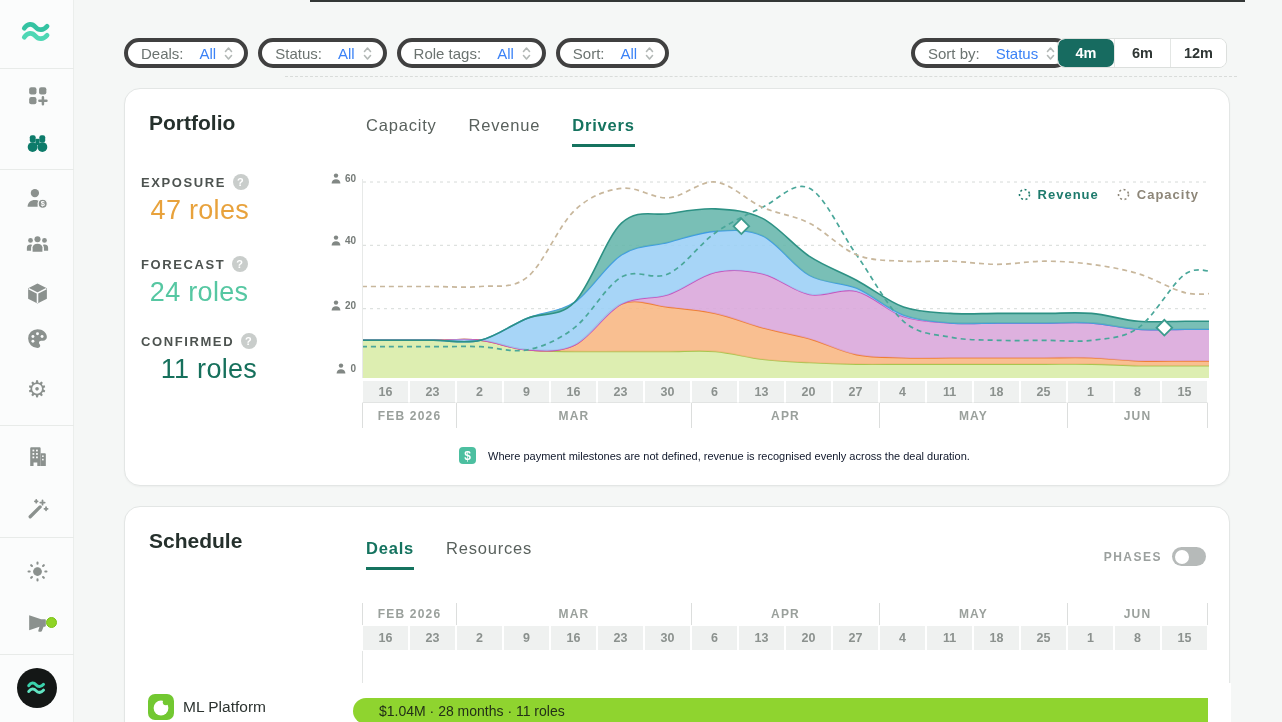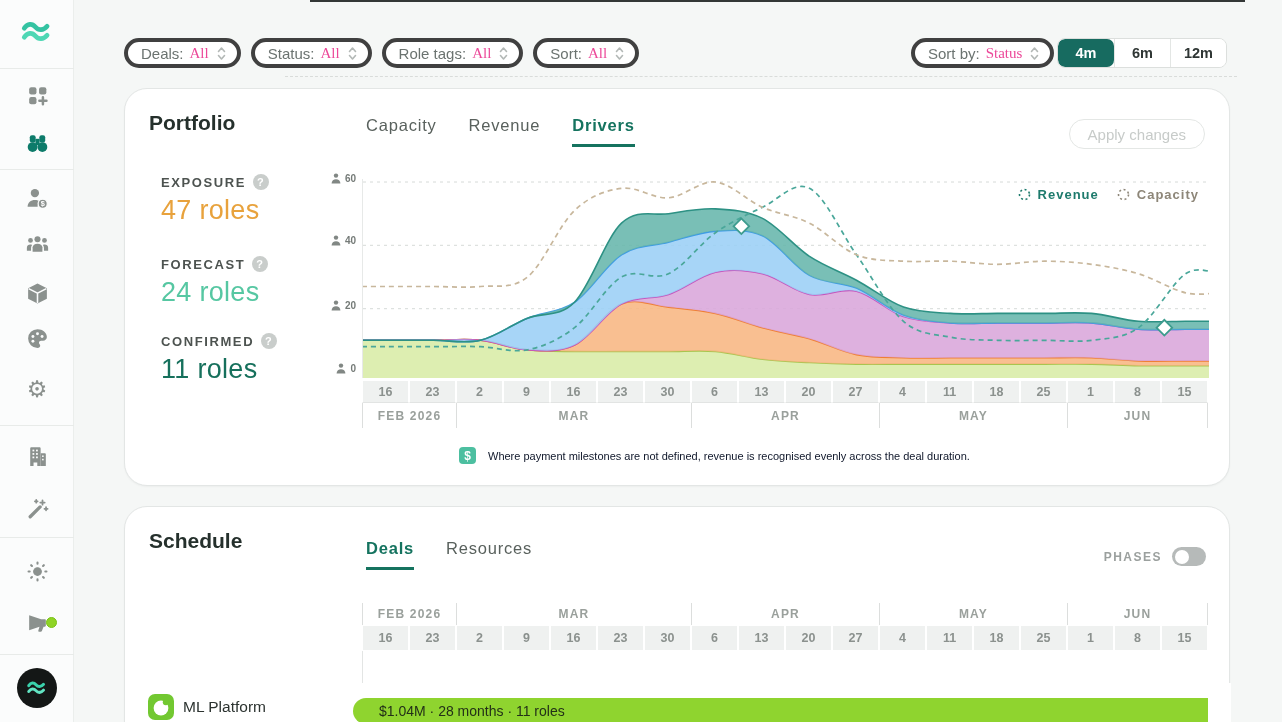--- a/index.html
+++ b/index.html
@@ -19,42 +19,42 @@
   .side-ic.active { color:#0d7b6a; }
   .side-ic svg { width:25px; height:25px; }
   .side-ic .glyph { font-size:23px; line-height:1; }
   .notif-dot { position:absolute; width:11px; height:11px; border-radius:50%; background:#8fd426; border:1px solid #79c214; }
   .avatar { position:absolute; top:668px; left:17px; width:40px; height:40px; border-radius:50%; background:#141716; display:flex; align-items:center; justify-content:center; cursor:pointer; }
 
   
   .filterbar { position:absolute; left:124px; top:38px; display:flex; gap:10px; }
   .pill { height:30px; display:flex; align-items:center; background:#fff; border:4px solid #404040; border-radius:16px; padding:0 11px 0 13px; font-size:15px; cursor:pointer; }
   .pill .lbl { color:#6b7370; }
-  .pill .val { color:#ec4899; margin-left:6px;font-family:Liberation Serif, serif; }
+  .pill .val { color:#3b82f6; margin-left:16px; }
   .pill .chev { margin-left:8px; display:flex; }
   .sortpill { position:absolute; left:911px; top:38px; }
   .seg { position:absolute; left:1057px; top:38px; display:flex; height:30px; border:1px solid #dcdfdd; border-radius:8px; overflow:hidden; background:#fff; }
   .seg button { width:56px; border:none; background:#fff; font-family:inherit; font-size:14.5px; font-weight:bold; color:#2f3634; border-left:1px solid #e3e6e4; cursor:pointer; }
   .seg button:first-child { border-left:none; }
   .seg button.active { background:#176b60; color:#fff; border-radius:7px; }
 
   
-  .card { position:absolute; left:124px; width:1106px; background:#fff; border:1px solid #e3e6e5; border-radius:23px; box-shadow:0 1px 2px rgba(0,0,0,.04); }
+  .card { position:absolute; left:124px; width:1106px; background:#fff; border:1px solid #e3e6e5; border-radius:16px; box-shadow:0 1px 2px rgba(0,0,0,.04); }
   .card.portfolio { top:88px; height:398px; }
   .card.schedule { top:506px; height:280px; }
   .card-title { position:absolute; left:24px; top:22px; font-size:21px; font-weight:bold; color:#25302c; }
 
   .tabs { position:absolute; left:241px; display:flex; gap:32px; }
   .tab { font-size:16.5px; letter-spacing:.8px; color:#59615d; padding-bottom:9px; cursor:pointer; }
   .tab.active { color:#15735f; font-weight:bold; border-bottom:3px solid #15735f; }
 
   .apply-btn { position:absolute; right:24px; top:30px; height:30px; padding:0 18px; background:#fff; border:1px solid #e4e7e5; border-radius:16px; font-family:inherit; font-size:15px; color:#c7cbc9; }
 
   
-  .stat { position:absolute; left:36px; }
+  .stat { position:absolute; left:16px;text-align:right; }
   .stat .slabel { display:flex; align-items:center; gap:7px; font-size:13px; font-weight:bold; letter-spacing:1.6px; color:#4d5350; }
   .qmark { width:16px; height:16px; border-radius:50%; background:#c9cdcb; color:#fff; font-size:11px; font-weight:bold; display:inline-flex; align-items:center; justify-content:center; }
   .stat .svalue { margin-top:5px; font-size:27px; font-weight:500; letter-spacing:.3px; }
 
   
   .ytick { position:absolute; display:flex; align-items:center; gap:4px; font-size:10px; font-weight:bold; color:#757b78; }
   .ytick svg { width:10px; height:11px; }
   .plot { position:absolute; left:237px; top:90px; width:846px; height:199px; border-left:1px solid #e7e9e8; }
   .legend { position:absolute; right:30px; top:98px; display:flex; gap:18px; align-items:center; z-index:3; }
   .legend .li { display:flex; align-items:center; gap:7px; font-size:13px; font-weight:bold; letter-spacing:1px; }
@@ -259,21 +259,20 @@
       <button>12m</button>
     </div>
 
   <section class="card portfolio">
     <div class="card-title">Portfolio</div>
     <div class="tabs" style="top:27px" id="pf-tabs">
         <span class="tab">Capacity</span>
         <span class="tab">Revenue</span>
         <span class="tab active">Drivers</span>
       </div>
-    <button class="apply-btn">Apply changes</button>
 
     <div id="pf-stats">
         <div class="stat" style="top: 85px;">
           <div class="slabel">EXPOSURE<span class="qmark">?</span></div>
           <div class="svalue" style="color:#e8a23c">47 roles</div>
         </div>
         <div class="stat" style="top: 167px;">
           <div class="slabel">FORECAST<span class="qmark">?</span></div>
           <div class="svalue" style="color:#56c7a2">24 roles</div>
         </div>

